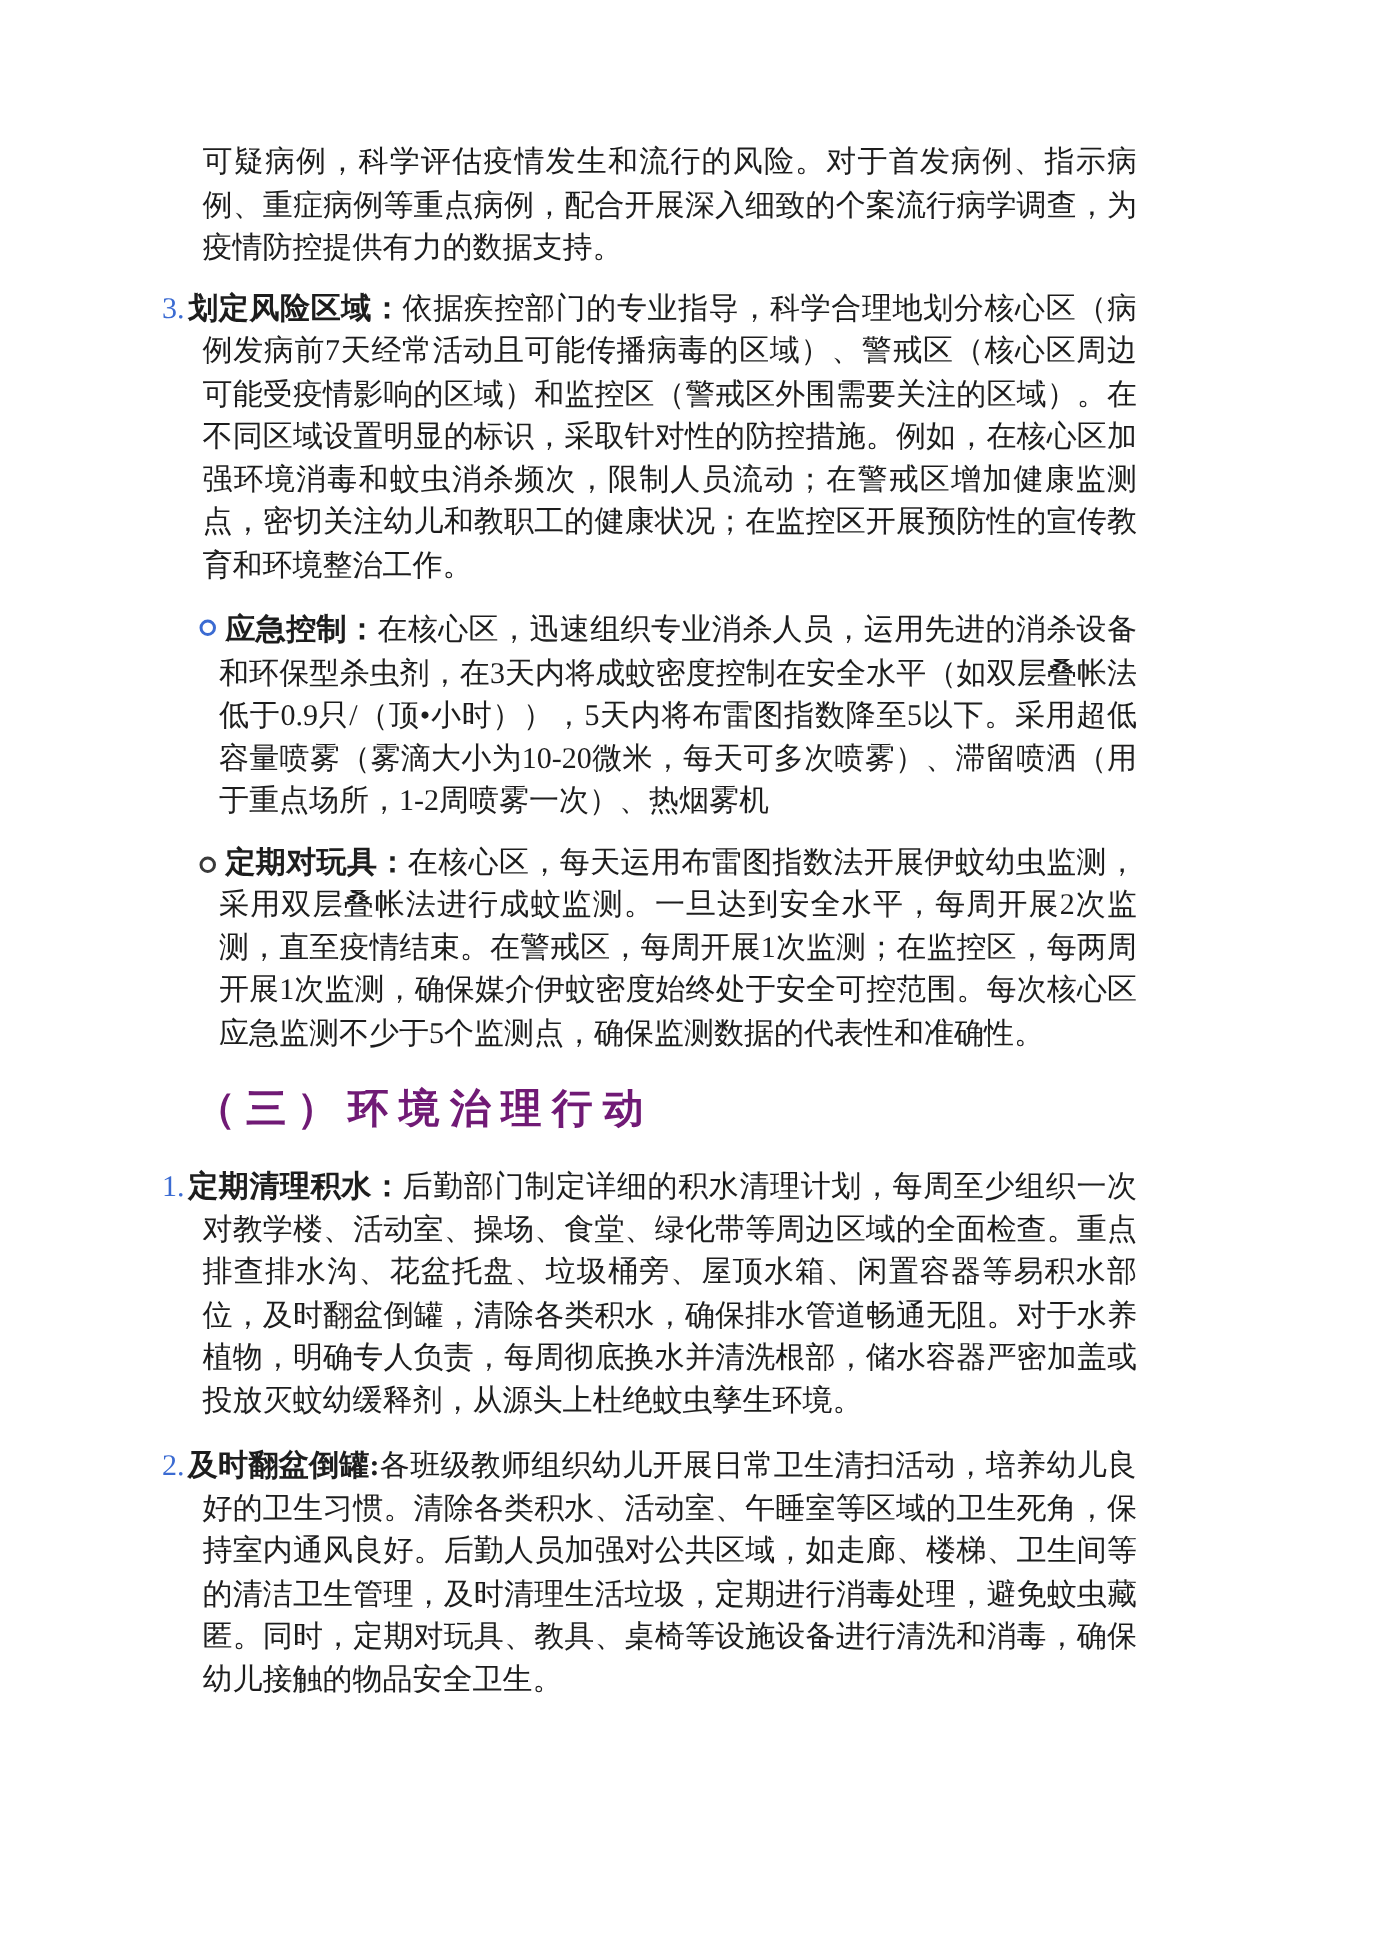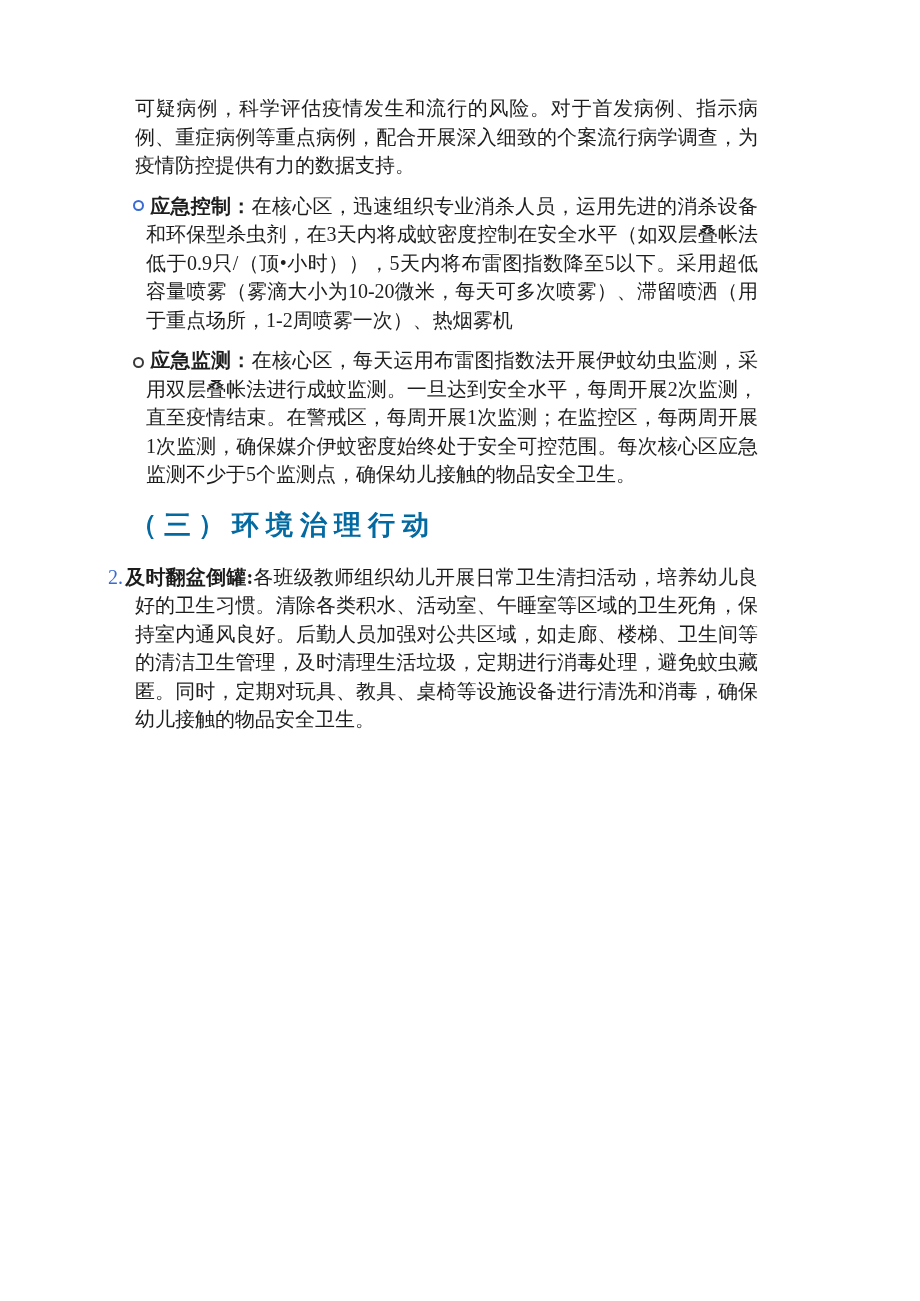--- a/index.html
+++ b/index.html
@@ -28,40 +28,42 @@
   .bullet .lead{padding-left:13px;text-indent:-13px;}
   .bullet .cont{padding-left:13px;text-indent:13px;margin:0;}
   .dot{
     display:inline-block;width:7px;height:7px;
     border:2px solid #3b6bd2;border-radius:50%;
     margin-right:6px;vertical-align:2px;
   }
   .dot.dark{border-color:#3a3a3a;vertical-align:-1px;}
   .sec-heading{
     font-size:27px;font-weight:600;letter-spacing:7px;
-    margin:18px 0 20px 22px;color:#0369a1;
+    margin:18px 0 20px 22px;color:#701a75;
   }
 </style>
 </head>
 <body>
 
 <div class="page">
   <div class="doc">
 
     <p class="para intro">可疑病例，科学评估疫情发生和流行的风险。对于首发病例、指示病例、重症病例等重点病例，配合开展深入细致的个案流行病学调查，为疫情防控提供有力的数据支持。</p>
 
+    <p class="para num-item"><span class="num">3.</span><b class="lbl">划定风险区域：</b><span>依据疾控部门的专业指导，科学合理地划分核心区（病例发病前7天经常活动且可能传播病毒的区域）、警戒区（核心区周边可能受疫情影响的区域）和监控区（警戒区外围需要关注的区域）。在不同区域设置明显的标识，采取针对性的防控措施。例如，在核心区加强环境消毒和蚊虫消杀频次，限制人员流动；在警戒区增加健康监测点，密切关注幼儿和教职工的健康状况；在监控区开展预防性的宣传教育和环境整治工作。</span></p>
 
 
     <div class="bullet">
       <p class="para lead"><span class="dot"></span><b class="lbl">应急控制：</b><span>在核心区，迅速组织专业消杀人员，运用先进的消杀设备和环保型杀虫剂，在3天内将成蚊密度控制在安全水平（如双层叠帐法低于0.9只/（顶•小时）），5天内将布雷图指数降至5以下。采用超低容量喷雾（雾滴大小为10-20微米，每天可多次喷雾）、滞留喷洒（用于重点场所，1-2周喷雾一次）、热烟雾机</span></p>
     </div>
 
     <div class="bullet">
-      <p class="para lead"><span class="dot dark"></span><b class="lbl">应急监测：</b><span>在核心区，每天运用布雷图指数法开展伊蚊幼虫监测，采用双层叠帐法进行成蚊监测。一旦达到安全水平，每周开展2次监测，直至疫情结束。在警戒区，每周开展1次监测；在监控区，每两周开展1次监测，确保媒介伊蚊密度始终处于安全可控范围。每次核心区应急监测不少于5个监测点，确保幼儿接触的物品安全卫生。</span></p>
+      <p class="para lead"><span class="dot dark"></span><b class="lbl">定期对玩具：</b><span>在核心区，每天运用布雷图指数法开展伊蚊幼虫监测，采用双层叠帐法进行成蚊监测。一旦达到安全水平，每周开展2次监测，直至疫情结束。在警戒区，每周开展1次监测；在监控区，每两周开展1次监测，确保媒介伊蚊密度始终处于安全可控范围。每次核心区应急监测不少于5个监测点，确保监测数据的代表性和准确性。</span></p>
     </div>
 
     <h2 class="sec-heading">（三）环境治理行动</h2>
 
+    <p class="para num-item"><span class="num">1.</span><b class="lbl">定期清理积水：</b><span>后勤部门制定详细的积水清理计划，每周至少组织一次对教学楼、活动室、操场、食堂、绿化带等周边区域的全面检查。重点排查排水沟、花盆托盘、垃圾桶旁、屋顶水箱、闲置容器等易积水部位，及时翻盆倒罐，清除各类积水，确保排水管道畅通无阻。对于水养植物，明确专人负责，每周彻底换水并清洗根部，储水容器严密加盖或投放灭蚊幼缓释剂，从源头上杜绝蚊虫孳生环境。</span></p>
 
     <p class="para num-item"><span class="num">2.</span><b class="lbl">及时翻盆倒罐:</b><span>各班级教师组织幼儿开展日常卫生清扫活动，培养幼儿良好的卫生习惯。清除各类积水、活动室、午睡室等区域的卫生死角，保持室内通风良好。后勤人员加强对公共区域，如走廊、楼梯、卫生间等的清洁卫生管理，及时清理生活垃圾，定期进行消毒处理，避免蚊虫藏匿。同时，定期对玩具、教具、桌椅等设施设备进行清洗和消毒，确保幼儿接触的物品安全卫生。</span></p>
 
   </div>
 </div>
 
 </body></html>

